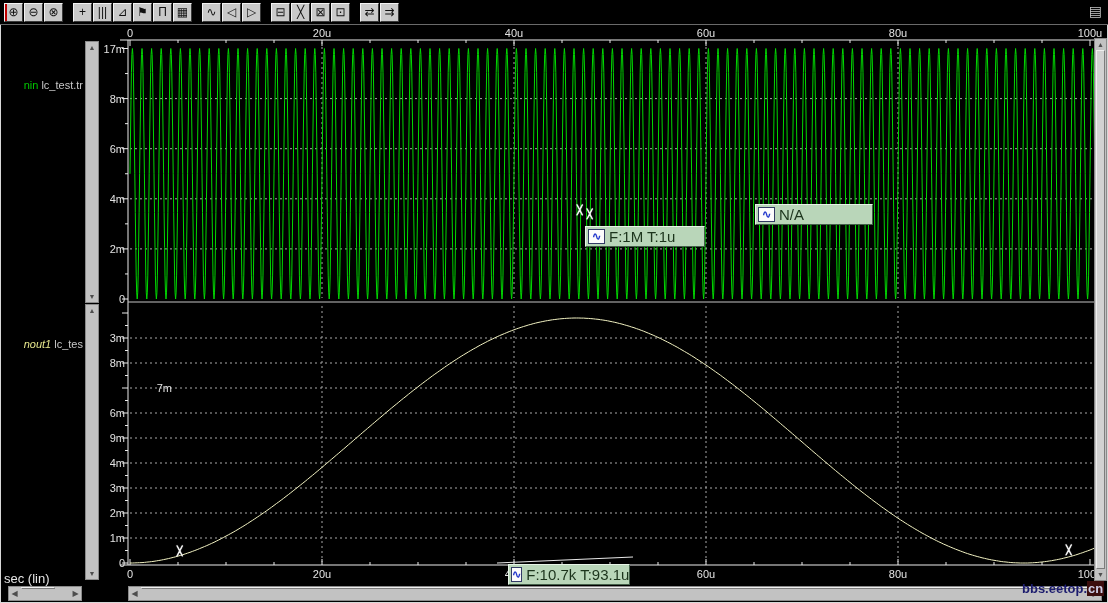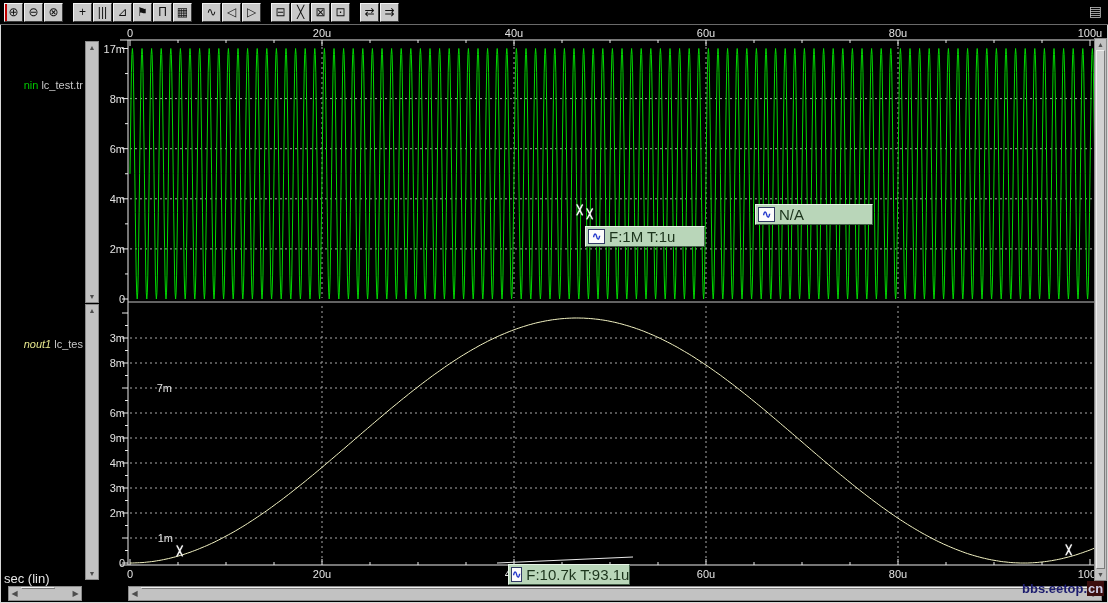--- a/index.html
+++ b/index.html
@@ -273,15 +273,15 @@
     <span class="yt" style="top:243px;">2m</span>
     <span class="yt" style="top:293px;">0</span>
     <span class="yt" style="top:332px;">3m</span>
     <span class="yt" style="top:357px;">8m</span>
     <span class="yt" style="top:382px;padding-left:47px;">7m</span>
     <span class="yt" style="top:407px;">6m</span>
     <span class="yt" style="top:432px;">9m</span>
     <span class="yt" style="top:457px;">4m</span>
     <span class="yt" style="top:482px;">3m</span>
     <span class="yt" style="top:507px;">2m</span>
-    <span class="yt" style="top:532px;padding-left:48px;">1m</span>
+    <span class="yt" style="top:532px;">1m</span>
     <span class="yt" style="top:557px;">0</span>
   </div>
 
 </body></html>

